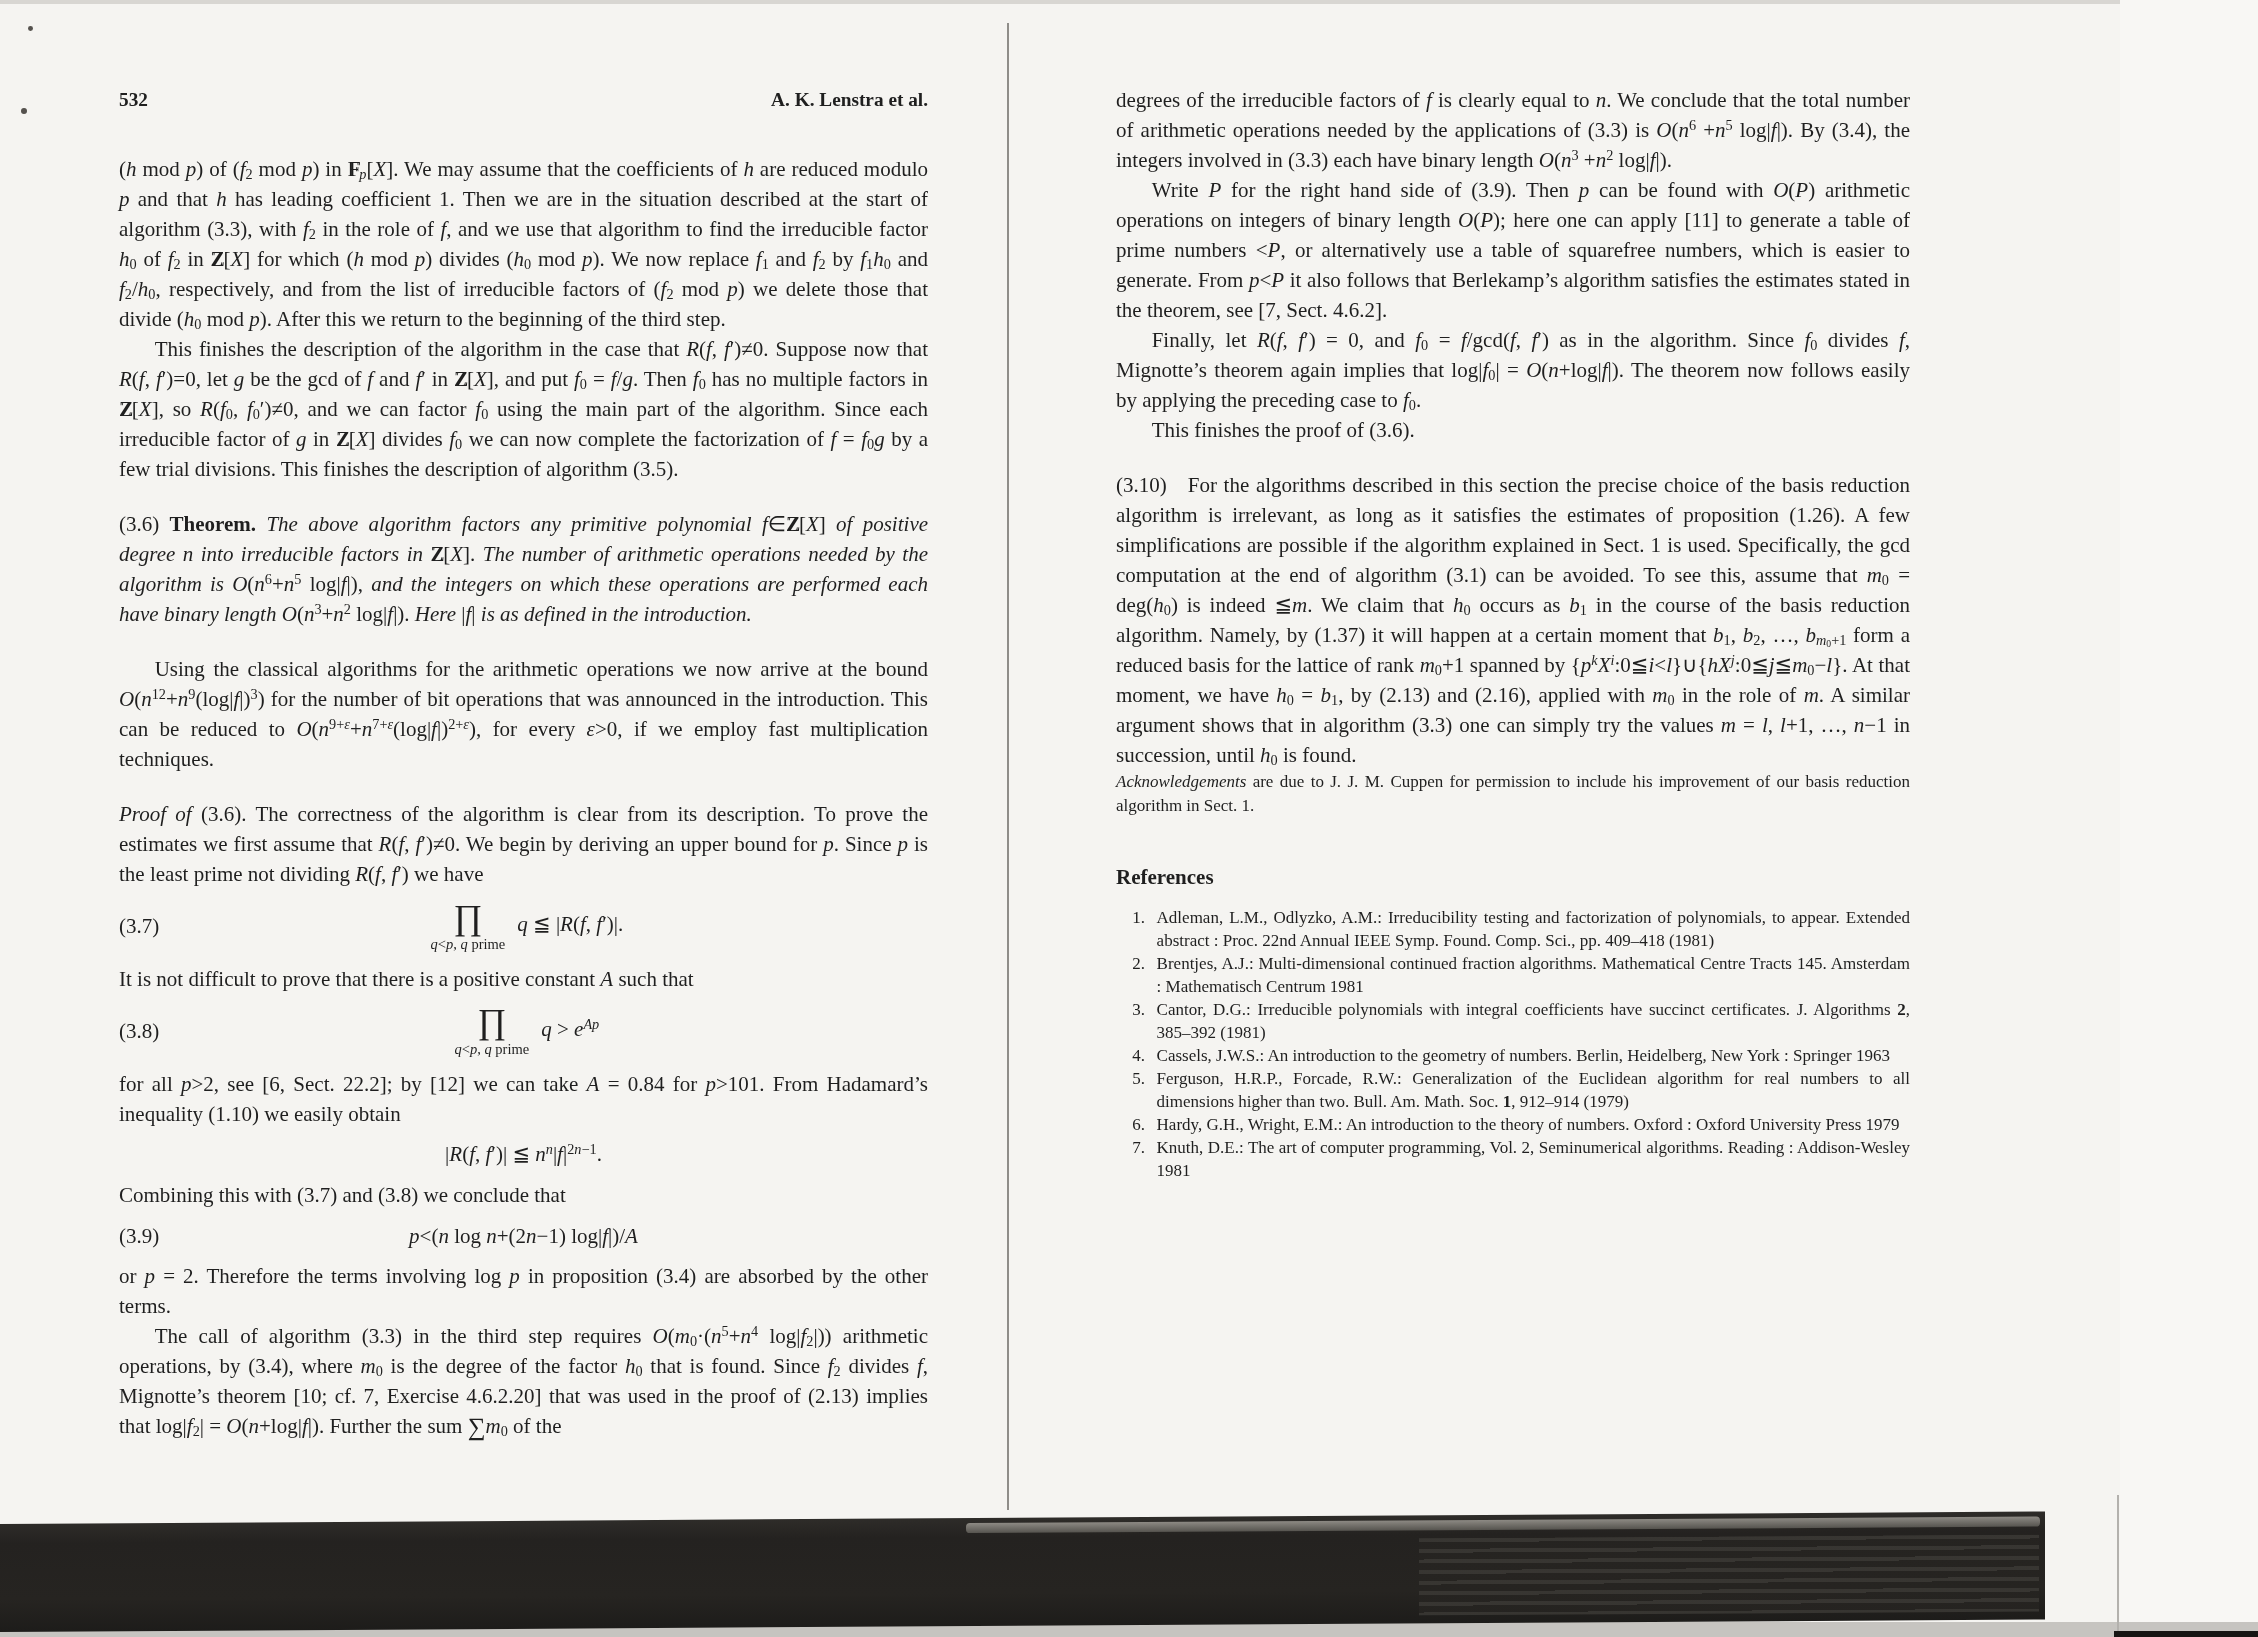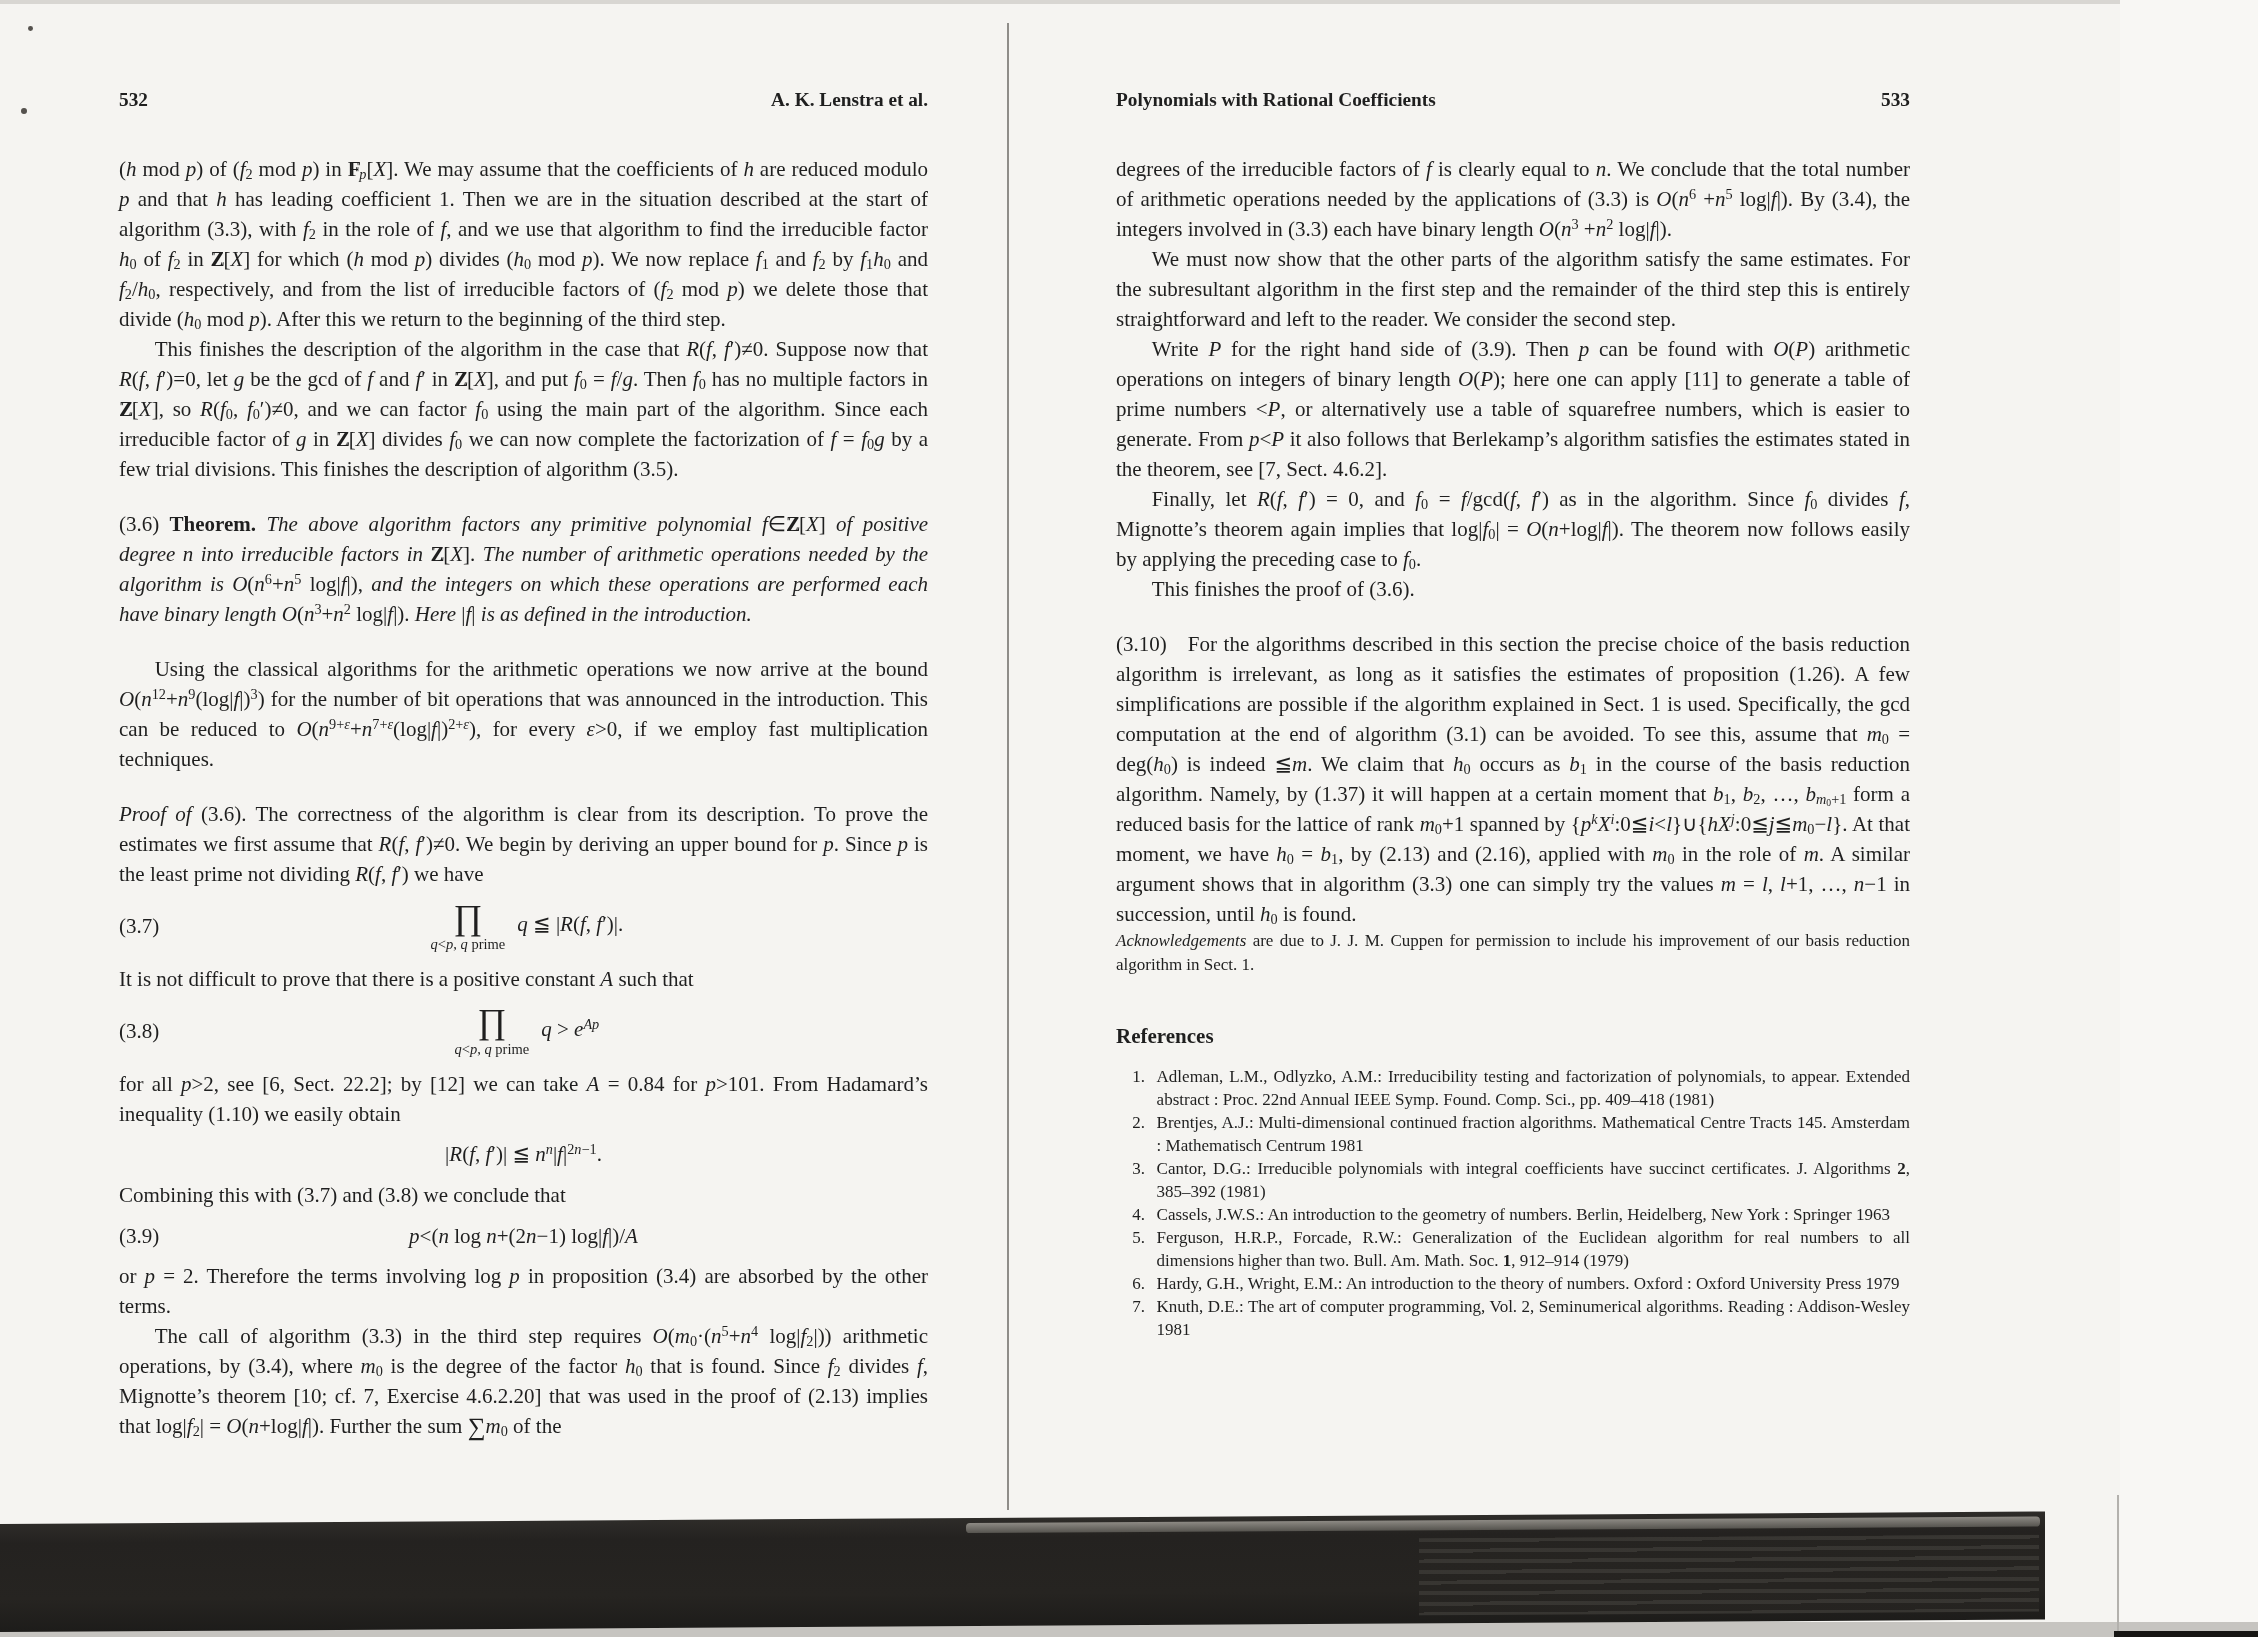--- a/index.html
+++ b/index.html
@@ -96,27 +96,22 @@
       <p class="para">for all <i>p</i>&gt;2, see [6, Sect. 22.2]; by [12] we can take <i>A</i> = 0.84 for <i>p</i>&gt;101. From Hadamard’s inequality (1.10) we easily obtain</p>
       <div class="eq"><span class="eq-num"></span><span class="eq-body">|<i>R</i>(<i>f</i>, <i>f</i>′)| ≦ <i>n</i><sup><i>n</i></sup>|<i>f</i>|<sup>2<i>n</i>−1</sup>.</span></div>
       <p class="para">Combining this with (3.7) and (3.8) we conclude that</p>
       <div class="eq"><span class="eq-num">(3.9)</span><span class="eq-body"><i>p</i>&lt;(<i>n</i> log <i>n</i>+(2<i>n</i>−1) log|<i>f</i>|)/<i>A</i></span></div>
       <p class="para">or <i>p</i> = 2. Therefore the terms involving log <i>p</i> in proposition (3.4) are absorbed by the other terms.</p>
       <p class="para indent">The call of algorithm (3.3) in the third step requires <i>O</i>(<i>m</i><sub>0</sub>·(<i>n</i><sup>5</sup>+<i>n</i><sup>4</sup> log|<i>f</i><sub>2</sub>|)) arithmetic operations, by (3.4), where <i>m</i><sub>0</sub> is the degree of the factor <i>h</i><sub>0</sub> that is found. Since <i>f</i><sub>2</sub> divides <i>f</i>, Mignotte’s theorem [10; cf. 7, Exercise 4.6.2.20] that was used in the proof of (2.13) implies that log|<i>f</i><sub>2</sub>| = <i>O</i>(<i>n</i>+log|<i>f</i>|). Further the sum <span class="sum">∑</span><i>m</i><sub>0</sub> of the</p>
     </div>
 </div>
 
 <div class="col right">
-  <div class="page-head">
-    <span>Polynomials with Rational Coefficients</span>
-    <span>533</span>
-  </div>
   <div class="page-body" id="right-body">
       <p class="para">degrees of the irreducible factors of <i>f</i> is clearly equal to <i>n</i>. We conclude that the total number of arithmetic operations needed by the applications of (3.3) is <i>O</i>(<i>n</i><sup>6</sup> +<i>n</i><sup>5</sup> log|<i>f</i>|). By (3.4), the integers involved in (3.3) each have binary length <i>O</i>(<i>n</i><sup>3</sup> +<i>n</i><sup>2</sup> log|<i>f</i>|).</p>
-      <p class="para indent">We must now show that the other parts of the algorithm satisfy the same estimates. For the subresultant algorithm in the first step and the remainder of the third step this is entirely straightforward and left to the reader. We consider the second step.</p>
       <p class="para indent">Write <i>P</i> for the right hand side of (3.9). Then <i>p</i> can be found with <i>O</i>(<i>P</i>) arithmetic operations on integers of binary length <i>O</i>(<i>P</i>); here one can apply [11] to generate a table of prime numbers &lt;<i>P</i>, or alternatively use a table of squarefree numbers, which is easier to generate. From <i>p</i>&lt;<i>P</i> it also follows that Berlekamp’s algorithm satisfies the estimates stated in the theorem, see [7, Sect. 4.6.2].</p>
       <p class="para indent">Finally, let <i>R</i>(<i>f</i>, <i>f</i>′) = 0, and <i>f</i><sub>0</sub> = <i>f</i>/gcd(<i>f</i>, <i>f</i>′) as in the algorithm. Since <i>f</i><sub>0</sub> divides <i>f</i>, Mignotte’s theorem again implies that log|<i>f</i><sub>0</sub>| = <i>O</i>(<i>n</i>+log|<i>f</i>|). The theorem now follows easily by applying the preceding case to <i>f</i><sub>0</sub>.</p>
       <p class="para indent">This finishes the proof of (3.6).</p>
       <p class="para space-above">(3.10) For the algorithms described in this section the precise choice of the basis reduction algorithm is irrelevant, as long as it satisfies the estimates of proposition (1.26). A few simplifications are possible if the algorithm explained in Sect. 1 is used. Specifically, the gcd computation at the end of algorithm (3.1) can be avoided. To see this, assume that <i>m</i><sub>0</sub> = deg(<i>h</i><sub>0</sub>) is indeed ≦<i>m</i>. We claim that <i>h</i><sub>0</sub> occurs as <i>b</i><sub>1</sub> in the course of the basis reduction algorithm. Namely, by (1.37) it will happen at a certain moment that <i>b</i><sub>1</sub>, <i>b</i><sub>2</sub>, …, <i>b</i><sub><i>m</i><sub>0</sub>+1</sub> form a reduced basis for the lattice of rank <i>m</i><sub>0</sub>+1 spanned by {<i>p</i><sup><i>k</i></sup><i>X</i><sup><i>i</i></sup>:0≦<i>i</i>&lt;<i>l</i>}∪{<i>hX</i><sup><i>j</i></sup>:0≦<i>j</i>≦<i>m</i><sub>0</sub>−<i>l</i>}. At that moment, we have <i>h</i><sub>0</sub> = <i>b</i><sub>1</sub>, by (2.13) and (2.16), applied with <i>m</i><sub>0</sub> in the role of <i>m</i>. A similar argument shows that in algorithm (3.3) one can simply try the values <i>m</i> = <i>l</i>, <i>l</i>+1, …, <i>n</i>−1 in succession, until <i>h</i><sub>0</sub> is found.</p>
       <p class="para small ack"><i>Acknowledgements</i> are due to J. J. M. Cuppen for permission to include his improvement of our basis reduction algorithm in Sect. 1.</p>
       <div class="refs-heading">References</div>
       <div class="refs">
         <div class="ref">
           <span class="ref-num">1.</span>
           <span class="ref-text">Adleman, L.M., Odlyzko, A.M.: Irreducibility testing and factorization of polynomials, to appear. Extended abstract : Proc. 22nd Annual IEEE Symp. Found. Comp. Sci., pp. 409–418 (1981)</span>

